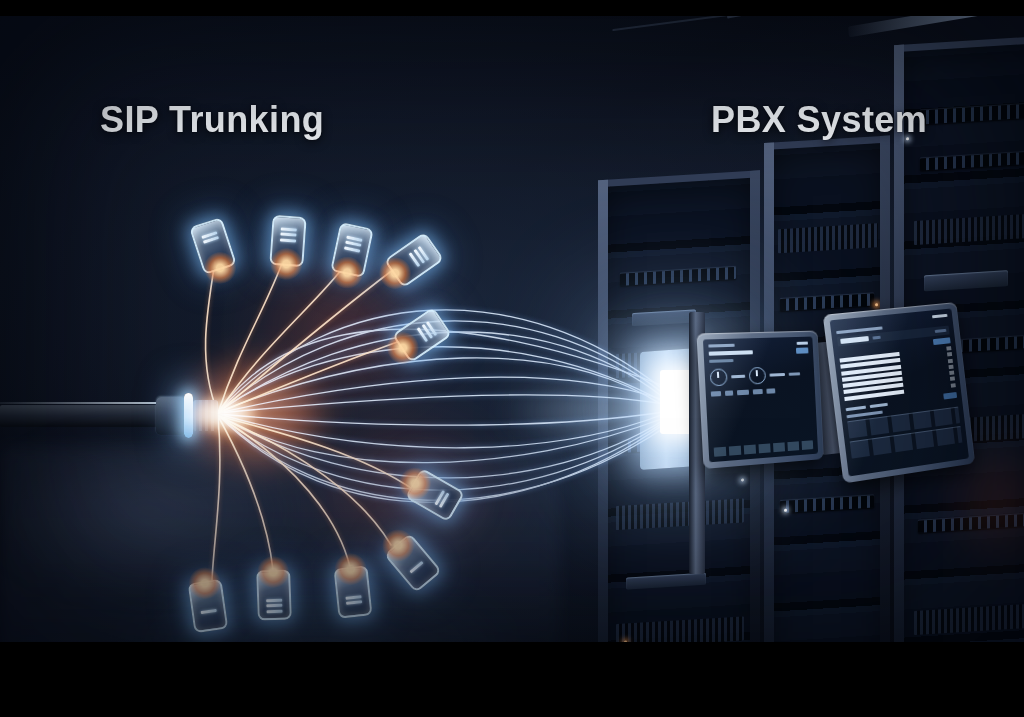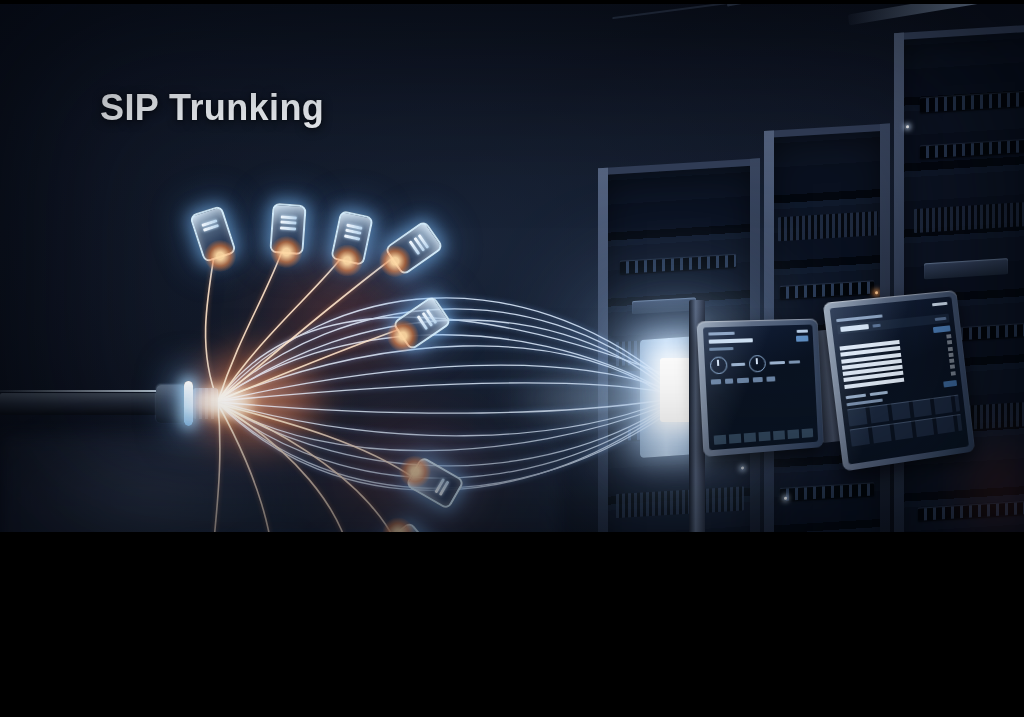--- a/index.html
+++ b/index.html
@@ -1,16 +1,16 @@
 <!DOCTYPE html>
 <html style="--title: #f4f8fc; --fiber: #dfeeff; --wire-warm: #ffe3c8; --glow-orange: #ff8a45; --glow-blue: #9fd2ff; --port-core: #ffffff; --rack-frame: #42526e; --panel-bezel: #8c9aad; --screen-bg: #0a1322; --background: #0a0e19;"><head>
 <meta charset="utf-8">
 <style>
   html,body{margin:0;padding:0;background:#000;}
-  .canvas{position:relative;width:1024px;height:528px;margin:4px auto;overflow:hidden;
+  .canvas{position:relative;width:1024px;height:626px;margin:16px auto;overflow:hidden;
     font-family:"Liberation Sans",sans-serif;
     background:
       radial-gradient(900px 520px at 46% 46%, rgba(36,52,78,.55), rgba(10,14,24,0) 70%),
       linear-gradient(148deg,#0c1220 0%,#0a0e19 38%,#101726 62%,#070a12 100%);}
   
   .title{position:absolute;top:84px;font-weight:700;font-size:36px;line-height:1.1;
     color:var(--title,#f4f8fc);letter-spacing:.4px;z-index:12;
     text-shadow:0 2px 10px rgba(0,0,0,.7),0 0 2px rgba(0,0,0,.5);}
   .title-left{left:100px;}
   .title-right{left:711px;}
@@ -368,15 +368,16 @@
       <div class="gridrow"></div>
       <div class="gridrow"></div>
     </div>
   </div>
 
   <div class="glow mist1"></div>
   <div class="glow mist2"></div>
   <div class="mist-band"></div>
 
   <div class="title title-left">SIP Trunking</div>
+  <div class="title title-right">PBX System</div>
 
   <div class="vignette"></div>
 </div>
 
 </body></html>

